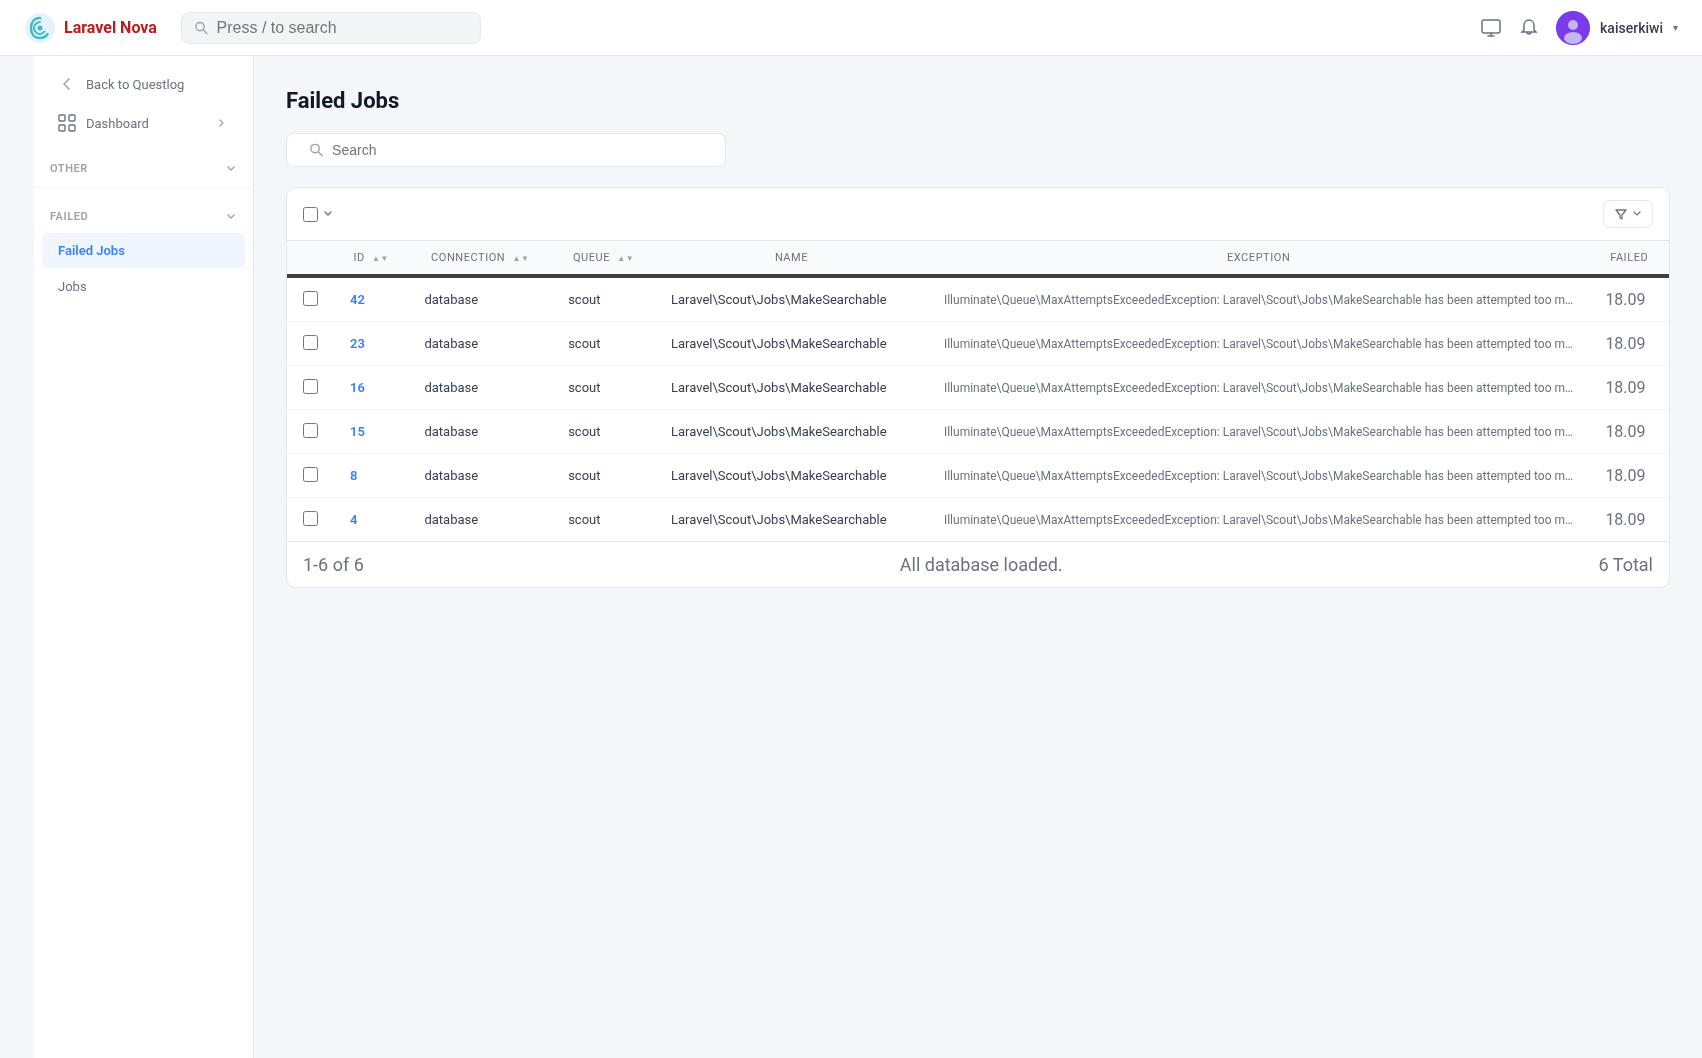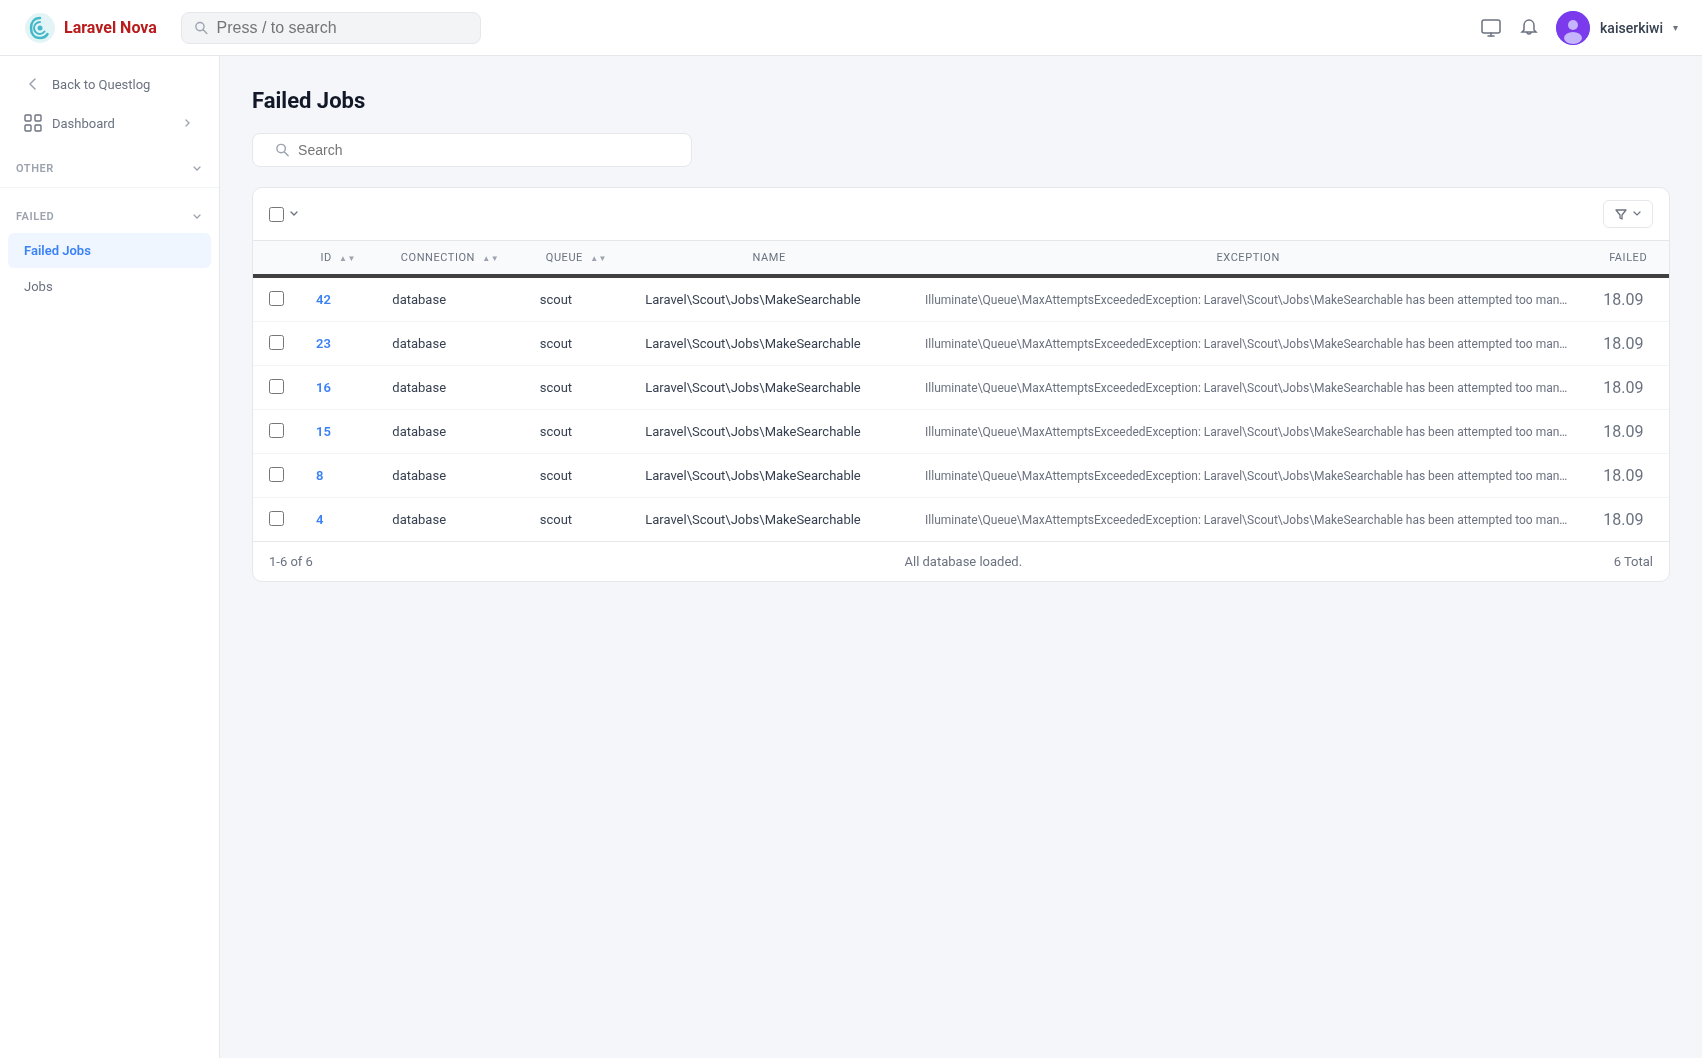--- a/index.html
+++ b/index.html
@@ -1,21 +1,21 @@
 <!DOCTYPE html>
 <html><head>
   <meta charset="utf-8">
   <style>
     * { box-sizing: border-box; margin: 0; padding: 0; }
     body { font-family: -apple-system, BlinkMacSystemFont, 'Segoe UI', Roboto, sans-serif; background: #f5f6fa; color: #374151; font-size: 14px; }
 
     
     .app { display: flex; flex-direction: column; height: 100vh; }
     .topbar { display: flex; align-items: center; background: #fff; border-bottom: 1px solid #e5e7eb; padding: 0 24px; height: 56px; flex-shrink: 0; gap: 16px; }
-    .main-layout { display: flex; flex: 1; overflow: hidden; }
+    .main-layout { display: flex; flex: 1; overflow: hidden; margin-left: 34px; }
     .sidebar { width: 220px; background: #fff; border-right: 1px solid #e5e7eb; overflow-y: auto; flex-shrink: 0; padding-top: 8px; }
     .content { flex: 1; overflow-y: auto; padding: 32px 32px; }
 
     
     .logo-area { display: flex; align-items: center; gap: 8px; margin-right: 8px; }
     .logo-icon { width: 32px; height: 32px; }
     .logo-text { font-weight: 700; font-size: 16px; color: #b91c1c; }
     .search-bar { flex: 1; max-width: 300px; display: flex; align-items: center; background: #f3f4f6; border: 1px solid #e5e7eb; border-radius: 8px; padding: 6px 12px; gap: 8px; cursor: text; }
     .search-bar input { border: none; background: transparent; outline: none; font-size: 16px; color: #be185d; width: 100%; }
     .topbar-right { margin-left: auto; display: flex; align-items: center; gap: 16px; }
@@ -50,21 +50,21 @@
     thead th .sort-icons { display: inline-flex; flex-direction: column; margin-left: 4px; font-size: 8px; color: #9ca3af; vertical-align: middle; }
     tbody tr { border-bottom: 1px solid #f3f4f6; }
     tbody tr:last-child { border-bottom: none; }
     tbody td { padding: 12px 16px; font-size: 13px; color: #374151; vertical-align: middle; }
     .td-id a { color: #3b82f6; font-weight: 600; text-decoration: none; }
     .td-exception { max-width: 600px; overflow: hidden; text-overflow: ellipsis; white-space: nowrap; color: #6b7280; font-size: 12px; }
     .td-failed { color: #6b7280; font-size: 16px; white-space: nowrap; }
     .cb { width: 15px; height: 15px; cursor: pointer; }
 
     
-    .table-footer { display: flex; align-items: center; justify-content: space-between; padding: 12px 16px; border-top: 1px solid #e5e7eb; font-size: 13px; color: #6b7280; }
+    .table-footer { display: flex; align-items: center; justify-content: space-between; padding: 12px 16px; border-top: 1px solid #e5e7eb; font-size: 18px; color: #6b7280; }
 
     
     svg { display: block; }
   </style>
 </head>
 <body>
 
 <div class="app">
 
   <div class="topbar">

